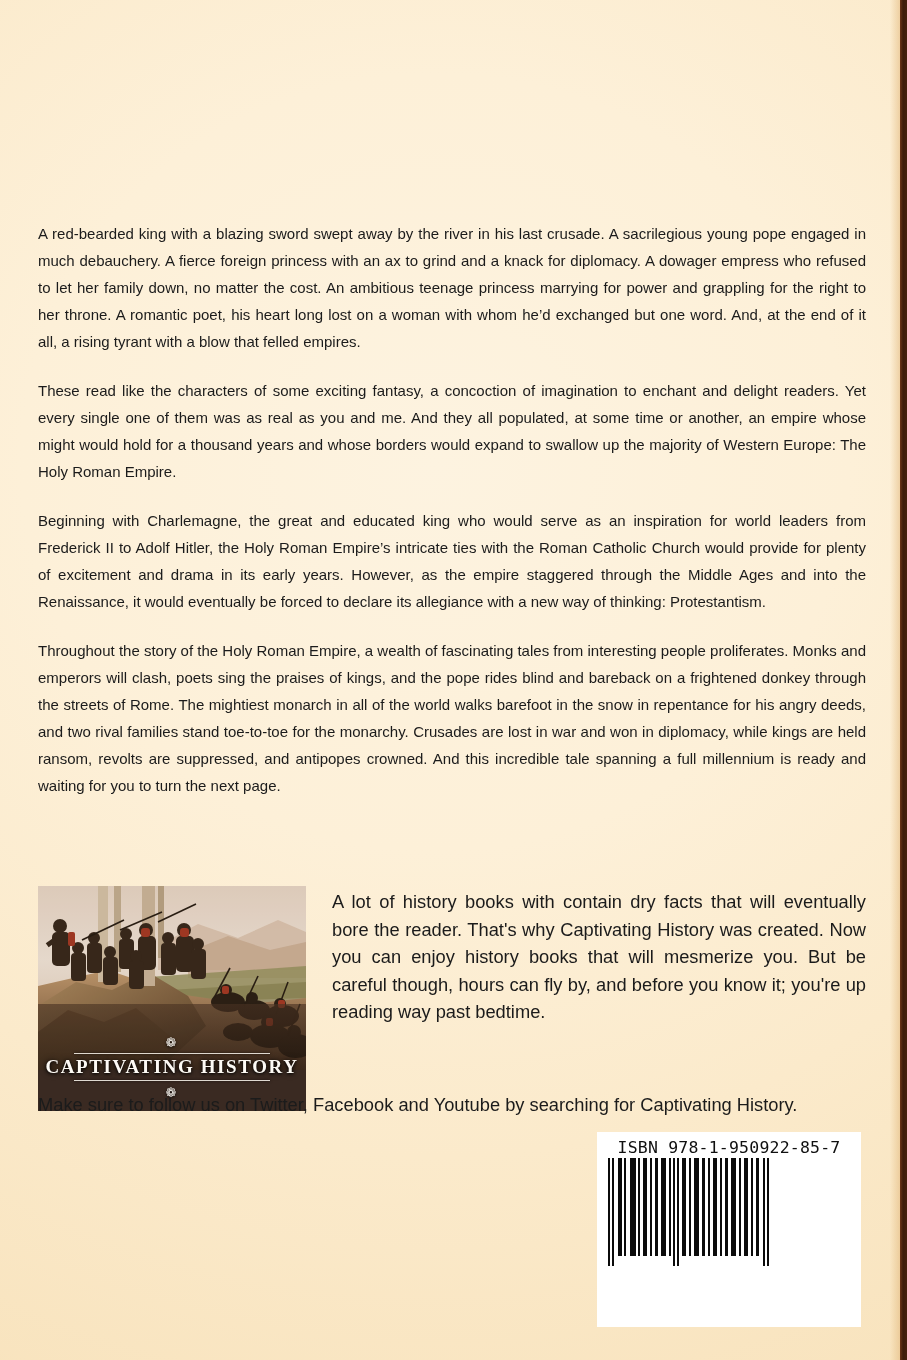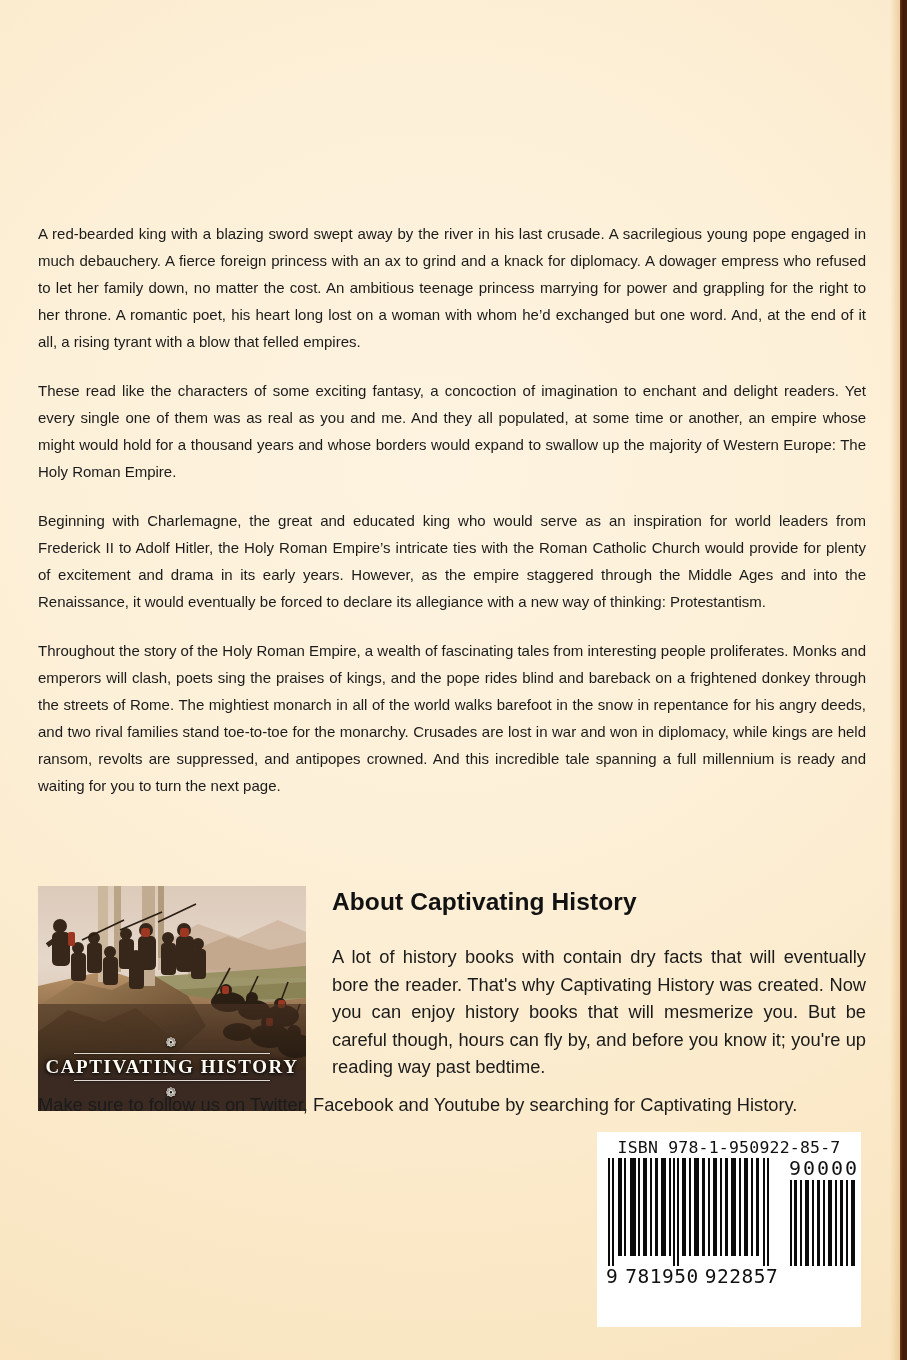--- a/index.html
+++ b/index.html
@@ -367,21 +367,20 @@
       <div class="thumb-caption">
         <span class="flourish">❁</span>
         <span class="rule"></span>
         <span class="ch-text">CAPTIVATING HISTORY</span>
         <span class="rule"></span>
         <span class="flourish">❁</span>
       </div>
     </div>
 
     <div class="about-text">
-      <div class="about-heading">About Captivating History</div>
       <div class="about-body">A lot of history books with contain dry facts that will eventually bore the reader. That's why Captivating History was created. Now you can enjoy history books that will mesmerize you. But be careful though, hours can fly by, and before you know it; you're up reading way past bedtime.</div>
     </div>
   </div>
 
   <div class="follow-line">Make sure to follow us on Twitter, Facebook and Youtube by searching for Captivating History.</div>
 
   <div class="barcode-box">
     <div class="isbn-text">ISBN 978-1-950922-85-7</div>
 
     <div class="bars-row">
@@ -412,40 +411,17 @@
           <rect x="125" y="0" width="5" height="98"></rect>
           <rect x="133" y="0" width="2" height="98"></rect>
           <rect x="138" y="0" width="4" height="98"></rect>
           <rect x="145" y="0" width="2" height="98"></rect>
           <rect x="150" y="0" width="3" height="98"></rect>
           <rect x="157" y="0" width="2" height="108"></rect>
           <rect x="161" y="0" width="2" height="108"></rect>
         </g>
       </svg>
 
-      <div class="addon-col">
-        <div class="addon-digits">90000</div>
-        <svg class="bars addon-bars" viewBox="0 0 72 86" preserveAspectRatio="none">
-          <rect x="0" y="0" width="72" height="86" fill="#ffffff"></rect>
-          <g fill="#0b0b0b">
-            <rect x="2" y="0" width="2" height="86"></rect>
-            <rect x="6" y="0" width="3" height="86"></rect>
-            <rect x="12" y="0" width="2" height="86"></rect>
-            <rect x="17" y="0" width="4" height="86"></rect>
-            <rect x="24" y="0" width="2" height="86"></rect>
-            <rect x="29" y="0" width="3" height="86"></rect>
-            <rect x="35" y="0" width="2" height="86"></rect>
-            <rect x="40" y="0" width="4" height="86"></rect>
-            <rect x="47" y="0" width="2" height="86"></rect>
-            <rect x="52" y="0" width="3" height="86"></rect>
-            <rect x="58" y="0" width="2" height="86"></rect>
-            <rect x="63" y="0" width="4" height="86"></rect>
-          </g>
-        </svg>
-      </div>
     </div>
 
-    <div class="ean-digits">
-      <span class="lead">9</span><span class="grp">781950</span><span>922857</span>
-    </div>
   </div>
 
 </div>
 
 </body></html>

